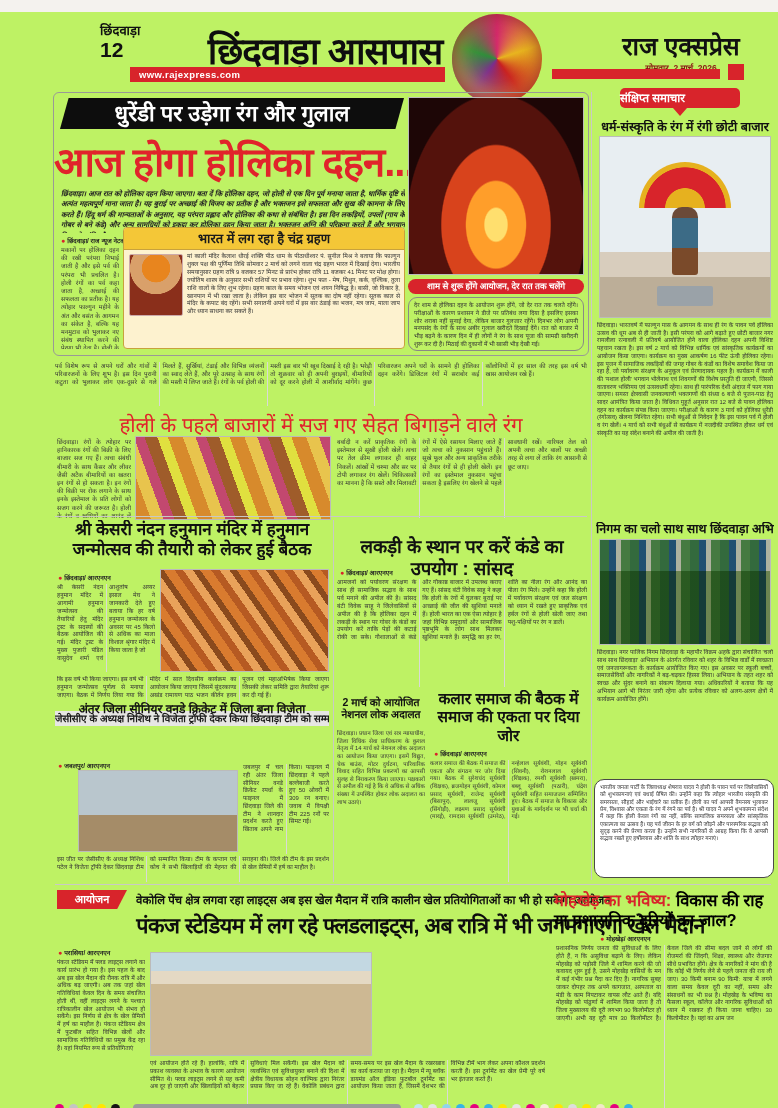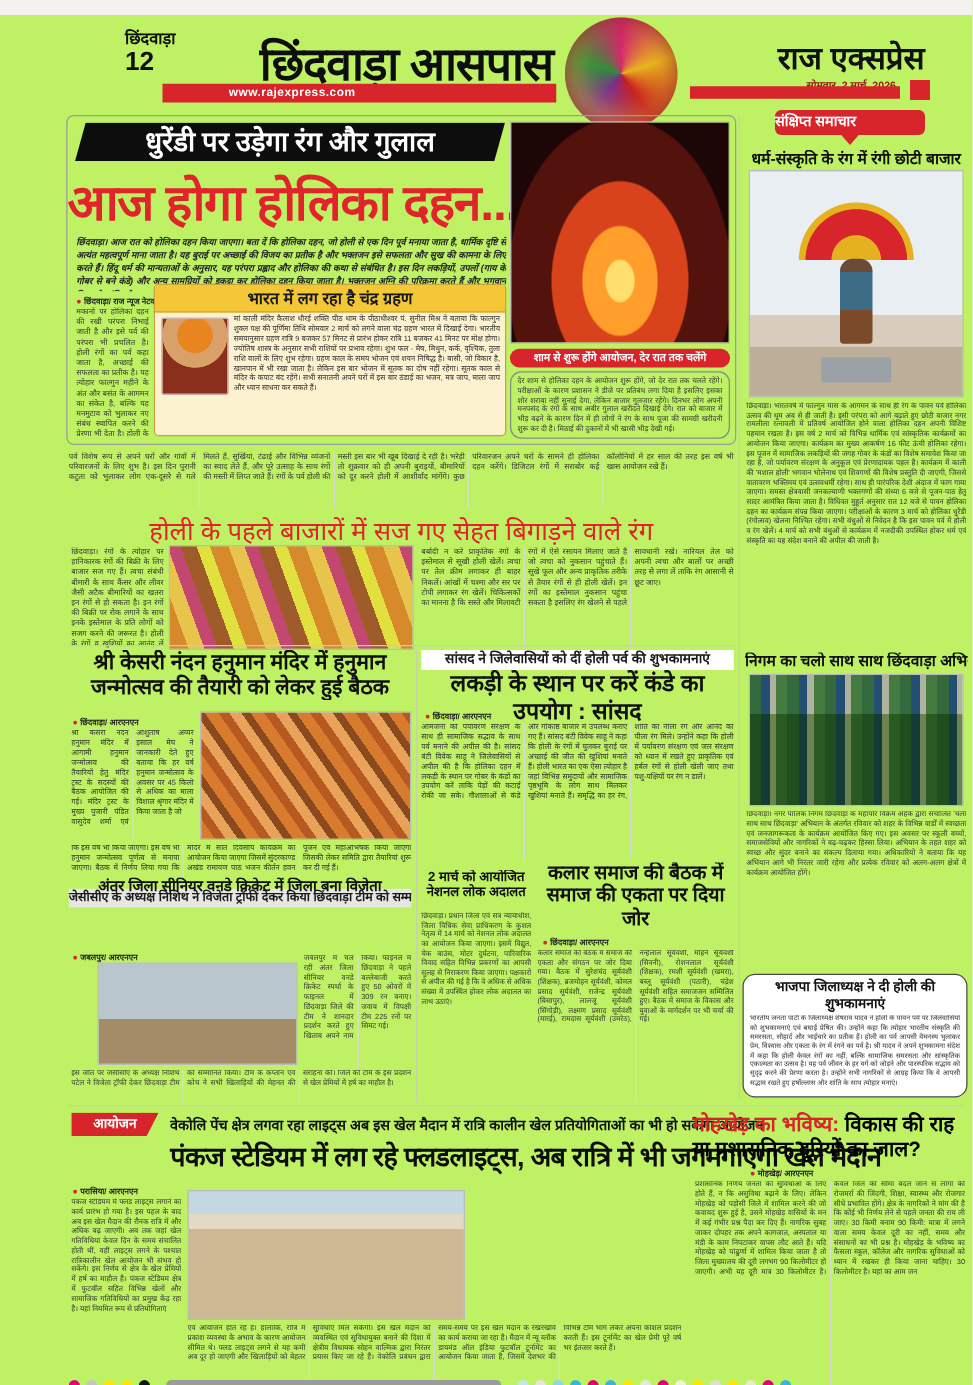--- a/index.html
+++ b/index.html
@@ -80,28 +80,28 @@
   <div class="abs" style="left:100px; top:9px;">
     <div class="m-edition">छिंदवाड़ा</div>
     <div class="m-page">12</div>
   </div>
   <div class="abs m-title" style="left:178px; top:12px; width:294px; text-align:center;">छिंदवाड़ा आसपास</div>
   <div class="abs holi-circle" style="left:452px; top:2px;"></div>
   <div class="abs" style="left:596px; top:16px; width:170px;">
     <div class="m-brand">राज एक्सप्रेस</div>
     <div class="m-date">सोमवार, 2 मार्च, 2026</div>
   </div>
-  <div class="abs m-bar" style="left:130px; top:55px; width:315px; height:15px;padding-left:44px;">
+  <div class="abs m-bar" style="left:130px; top:55px; width:315px; height:15px;">
     <div class="m-site">www.rajexpress.com</div>
   </div>
   <div class="abs m-bar" style="left:552px; top:57px; width:168px; height:10px;"></div>
   <div class="abs m-bar" style="left:728px; top:52px; width:16px; height:16px;"></div>
 
   <div class="abs lead-box" style="left:53px; top:80px; width:536px; height:264px;">
-    <div class="abs lead-kicker" style="left:6px; top:5px; width:344px; height:31px;font-family:Liberation Serif, serif;">धुरेंडी पर उड़ेगा रंग और गुलाल</div>
+    <div class="abs lead-kicker" style="left:6px; top:5px; width:344px; height:31px;">धुरेंडी पर उड़ेगा रंग और गुलाल</div>
     <div class="abs lead-head" style="left:0; top:40px; width:356px;">आज होगा होलिका दहन...</div>
     <div class="abs lead-intro" style="left:7px; top:96px; width:344px; height:44px;">छिंदवाड़ा। आज रात को होलिका दहन किया जाएगा। बता दें कि होलिका दहन, जो होली से एक दिन पूर्व मनाया जाता है, धार्मिक दृष्टि से अत्यंत महत्वपूर्ण माना जाता है। यह बुराई पर अच्छाई की विजय का प्रतीक है और भक्तजन इसे सफलता और सुख की कामना के लिए करते हैं। हिंदू धर्म की मान्यताओं के अनुसार, यह परंपरा प्रह्लाद और होलिका की कथा से संबंधित है। इस दिन लकड़ियों, उपलों (गाय के गोबर से बने कंडे) और अन्य सामग्रियों को इकट्ठा कर होलिका दहन किया जाता है। भक्तजन अग्नि की परिक्रमा करते हैं और भगवान विष्णु से शांति और सुख का आशीर्वाद प्राप्त करते हैं...</div>
     <div class="abs byline" style="left:7px; top:143px;"><span class="b">●</span><span>छिंदवाड़ा/ राज न्यूज नेटवर्क</span></div>
     <div class="abs jt" style="left:7px; top:153px; width:58px; height:103px; font-size:6.2px;">मकानों पर होलिका दहन की रखी परंपरा निभाई जाती है और इसे पर्व की परंपरा भी प्रचलित है। होली रंगों का पर्व कहा जाता है, अच्छाई की सफलता का प्रतीक है। यह त्योहार फाल्गुन महीने के अंत और बसंत के आगमन का संकेत है, बल्कि यह मनमुटाव को भुलाकर नए संबंध स्थापित करने की प्रेरणा भी देता है। होली के अवसर पर लोग रंग और गुलाल लगाकर, एक-दूसरे को मिठाइयां खिलाकर अपनी खुशियों को साझा करते हैं।</div>
     <div class="abs ybox" style="left:69px; top:134px; width:282px; height:122px;">
       <div class="ybox-title">भारत में लग रहा है चंद्र ग्रहण</div>
       <div class="ybox-body jt" style="height:96px;">
         <span class="priest"></span><span>मां काली मंदिर कैलाश धौरई शक्ति पीठ धाम के पीठाधीश्वर पं. सुनील मिश्र ने बताया कि फाल्गुन शुक्ल पक्ष की पूर्णिमा तिथि सोमवार 2 मार्च को लगने वाला चंद्र ग्रहण भारत में दिखाई देगा। भारतीय समयानुसार ग्रहण रात्रि 9 बजकर 57 मिनट से प्रारंभ होकर रात्रि 11 बजकर 41 मिनट पर मोक्ष होगा। ज्योतिष शास्त्र के अनुसार सभी राशियों पर प्रभाव रहेगा। शुभ फल - मेष, मिथुन, कर्क, वृश्चिक, तुला राशि वालों के लिए शुभ रहेगा। ग्रहण काल के समय भोजन एवं शयन निषिद्ध है। बासी, जो विकार है, खानपान में भी रखा जाता है। लेकिन इस बार भोजन में सूतक का दोष नहीं रहेगा। सूतक काल से मंदिर के कपाट बंद रहेंगे। सभी सनातनी अपने घरों में इस बार ठंडाई का भजन, मत्र जाप, माला जाप और ध्यान साधना कर सकते हैं।</span>
       </div>
     </div>
@@ -126,41 +126,39 @@
     <div class="figure"></div>
     <div class="pedestal"></div>
   </div>
   <div class="abs jt" style="left:597px; top:310px; width:176px; height:196px; font-size:5.85px;">छिंदवाड़ा। भारतवर्ष में फाल्गुन मास के आगमन के साथ ही रंग के पावन पर्व होलिका उत्सव की धूम अब से ही जाती है। इसी परंपरा को आगे बढ़ाते हुए छोटी बाजार नगर रामलीला रत्नावली में प्रतिवर्ष आयोजित होने वाला होलिका दहन अपनी विशिष्ट पहचान रखता है। इस वर्ष 2 मार्च को विभिन्न धार्मिक एवं सांस्कृतिक कार्यक्रमों का आयोजन किया जाएगा। कार्यक्रम का मुख्य आकर्षण 16 फीट ऊंची होलिका रहेगा। इस पूजन में सामाजिक लकड़ियों की जगह गोबर के कंडों का विशेष समावेश किया जा रहा है, जो पर्यावरण संरक्षण के अनुकूल एवं प्रेरणादायक पहल है। कार्यक्रम में काली की 'मशाल होली' भगवान भोलेनाथ एवं शिवगणों की विशेष प्रस्तुति दी जाएगी, जिससे वातावरण भक्तिमय एवं उत्सवधर्मी रहेगा। साथ ही पारंपरिक देशी अंदाज में फाग गाया जाएगा। समस्त क्षेत्रवासी जनकल्याणी भक्तगणों की संध्या 6 बजे से पूजन-पाठ हेतु सादर आमंत्रित किया जाता है। विधिवत मुहूर्त अनुसार रात 12 बजे से पावन होलिका दहन का कार्यक्रम संपन्न किया जाएगा। परीक्षाओं के कारण 3 मार्च को होलिका धुरेंडी (रंगोत्सव) खेलना निश्चित रहेगा। सभी बंधुओं से निवेदन है कि इस पावन पर्व में होली व रंग खेलें। 4 मार्च को सभी बंधुओं से कार्यक्रम में नजदीकी उपस्थित होकर धर्म एवं संस्कृति का यह संदेश बनाने की अपील की जाती है।</div>
 
   <div class="abs brief-head" style="left:596px; top:510px; width:178px;">निगम का चलो साथ साथ छिंदवाड़ा अभियान</div>
   <div class="abs photo crowd-green" style="left:599px; top:527px; width:172px; height:106px;"></div>
   <div class="abs jt" style="left:597px; top:637px; width:176px; height:126px; font-size:5.9px;">छिंदवाड़ा। नगर पालिक निगम छिंदवाड़ा के महापौर विक्रम अहके द्वारा संचालित 'चलो साथ साथ छिंदवाड़ा' अभियान के अंतर्गत रविवार को शहर के विभिन्न वार्डों में स्वच्छता एवं जनजागरूकता के कार्यक्रम आयोजित किए गए। इस अवसर पर स्कूली बच्चों, समाजसेवियों और नागरिकों ने बढ़-चढ़कर हिस्सा लिया। अभियान के तहत शहर को स्वच्छ और सुंदर बनाने का संकल्प दिलाया गया। अधिकारियों ने बताया कि यह अभियान आगे भी निरंतर जारी रहेगा और प्रत्येक रविवार को अलग-अलग क्षेत्रों में कार्यक्रम आयोजित होंगे।</div>
 
   <div class="abs rbox" style="left:594px; top:767px; width:180px; height:99px;">
-    <div class="rbox-head">भाजपा जिलाध्यक्ष ने दी होली की शुभकामनाएं</div>
     <div class="jt" style="font-size:5.55px; height:74px;">भारतीय जनता पार्टी के जिलाध्यक्ष शेषराव यादव ने होली के पावन पर्व पर जिलेवासियों को शुभकामनाएं एवं बधाई प्रेषित की। उन्होंने कहा कि त्योहार भारतीय संस्कृति की समरसता, सौहार्द और भाईचारे का प्रतीक हैं। होली का पर्व आपसी वैमनस्य भुलाकर प्रेम, विश्वास और एकता के रंग में रंगने का पर्व है। श्री यादव ने अपने शुभकामना संदेश में कहा कि होली केवल रंगों का नहीं, बल्कि सामाजिक समरसता और सांस्कृतिक एकात्मता का उत्सव है। यह पर्व जीवन के हर वर्ग को जोड़ने और पारस्परिक सद्भाव को सुदृढ़ करने की प्रेरणा करता है। उन्होंने सभी नागरिकों से आग्रह किया कि वे आपसी सद्भाव रखते हुए हर्षोल्लास और शांति के साथ त्योहार मनाएं।</div>
   </div>
 
   <div class="abs hline" style="left:55px; top:504px; width:532px;"></div>
   <div class="abs vline" style="left:333px; top:508px; height:362px;"></div>
 
   <div class="abs hl" style="left:55px; top:508px; width:274px; font-size:17px;">श्री केसरी नंदन हनुमान मंदिर में हनुमान जन्मोत्सव की तैयारी को लेकर हुई बैठक</div>
   <div class="abs byline" style="left:58px; top:561px;"><span class="b">●</span><span>छिंदवाड़ा/ आरएनएन</span></div>
   <div class="abs photo saffron" style="left:160px; top:557px; width:169px; height:103px;"></div>
   <div class="abs jt cols" style="left:57px; top:572px; width:98px; height:88px; font-size:6px; column-count:2;">श्री केसरी नंदन हनुमान मंदिर में आगामी हनुमान जन्मोत्सव की तैयारियों हेतु मंदिर ट्रस्ट के सदस्यों की बैठक आयोजित की गई। मंदिर ट्रस्ट के मुख्य पुजारी पंडित वासुदेव शर्मा एवं आशुतोष अय्यर इसाल मेघ ने जानकारी देते हुए बताया कि हर वर्ष हनुमान जन्मोत्सव के अवसर पर 45 किलो से अधिक का माला विशाल श्रृंगार मंदिर में किया जाता है जो</div>
   <div class="abs jt cols" style="left:57px; top:664px; width:272px; height:32px; font-size:6px; column-count:3;">कि इस वर्ष भी किया जाएगा। इस वर्ष भी हनुमान जन्मोत्सव पूर्णत्व से मनाया जाएगा। बैठक में निर्णय लिया गया कि मंदिर में सात दिवसीय कार्यक्रम का आयोजन किया जाएगा जिसमें सुंदरकाण्ड अखंड रामायण पाठ भजन कीर्तन हवन पूजन एवं महाअभिषेक किया जाएगा जिसकी लेकर समिति द्वारा तैयारियां शुरू कर दी गई हैं।</div>
 
   <div class="abs gray-kicker" style="left:55px; top:699px; width:274px; height:15px;">जेसीसीए के अध्यक्ष निशिथ ने विजेता ट्रॉफी देकर किया छिंदवाड़ा टीम को सम्मानित</div>
   <div class="abs hl" style="left:55px; top:690px; width:274px; font-size:12px;">अंतर जिला सीनियर वनडे क्रिकेट में जिला बना विजेता</div>
   <div class="abs byline" style="left:58px; top:749px;"><span class="b">●</span><span>जबलपुर/ आरएनएन</span></div>
   <div class="abs photo team" style="left:78px; top:758px; width:160px; height:82px;"></div>
   <div class="abs jt cols" style="left:243px; top:752px; width:86px; height:90px; font-size:5.9px; column-count:2;">जबलपुर में चल रही अंतर जिला सीनियर वनडे क्रिकेट स्पर्धा के फाइनल में छिंदवाड़ा जिले की टीम ने शानदार प्रदर्शन करते हुए खिताब अपने नाम किया। फाइनल में छिंदवाड़ा ने पहले बल्लेबाजी करते हुए 50 ओवरों में 309 रन बनाए। जवाब में विपक्षी टीम 225 रनों पर सिमट गई।</div>
   <div class="abs jt cols" style="left:57px; top:844px; width:272px; height:26px; font-size:5.9px; column-count:3;">इस जीत पर जेसीसीए के अध्यक्ष निशिथ पटेल ने विजेता ट्रॉफी देकर छिंदवाड़ा टीम को सम्मानित किया। टीम के कप्तान एवं कोच ने सभी खिलाड़ियों की मेहनत की सराहना की। जिले की टीम के इस प्रदर्शन से खेल प्रेमियों में हर्ष का माहौल है।</div>
 
-  <div class="abs gray-kicker" style="left:337px; top:508px; width:250px; height:16px; background:#fff; font-size:11px;">सांसद ने जिलेवासियों को दीं होली पर्व की शुभकामनाएं</div>
   <div class="abs hl" style="left:337px; top:524px; width:250px; font-size:18.5px;">लकड़ी के स्थान पर करें कंडे का उपयोग : सांसद</div>
   <div class="abs byline" style="left:340px; top:556px;"><span class="b">●</span><span>छिंदवाड़ा/ आरएनएन</span></div>
   <div class="abs jt cols" style="left:337px; top:567px; width:250px; height:108px; font-size:6px; column-count:3;">आमजनों को पर्यावरण संरक्षण के साथ ही सामाजिक सद्भाव के साथ पर्व मनाने की अपील की है। सांसद बंटी विवेक साहू ने जिलेवासियों से अपील की है कि होलिका दहन में लकड़ी के स्थान पर गोबर के कंडों का उपयोग करें ताकि पेड़ों की कटाई रोकी जा सके। गौशालाओं से कंडे और गौकाष्ठ बाजार में उपलब्ध कराए गए हैं। सांसद बंटी विवेक साहू ने कहा कि होली के रंगों में घुलकर बुराई पर अच्छाई की जीत की खुशियां मनाते हैं। होली भारत का एक ऐसा त्योहार है जहां विभिन्न समुदायों और सामाजिक पृष्ठभूमि के लोग साथ मिलकर खुशियां मनाते हैं। समृद्धि का हर रंग, शांति का नीला रंग और आनंद का पीला रंग मिले। उन्होंने कहा कि होली में पर्यावरण संरक्षण एवं जल संरक्षण को ध्यान में रखते हुए प्राकृतिक एवं हर्बल रंगों से होली खेली जाए तथा पशु-पक्षियों पर रंग न डालें।</div>
 
   <div class="abs hl" style="left:337px; top:684px; width:88px; font-size:10.5px;">2 मार्च को आयोजित नेशनल लोक अदालत</div>
   <div class="abs jt" style="left:337px; top:718px; width:88px; height:152px; font-size:5.8px;">छिंदवाड़ा। प्रधान जिला एवं सत्र न्यायाधीश, जिला विधिक सेवा प्राधिकरण के कुशल नेतृत्व में 14 मार्च को नेशनल लोक अदालत का आयोजन किया जाएगा। इसमें विद्युत, चेक बाउंस, मोटर दुर्घटना, पारिवारिक विवाद सहित विभिन्न प्रकरणों का आपसी सुलह से निराकरण किया जाएगा। पक्षकारों से अपील की गई है कि वे अधिक से अधिक संख्या में उपस्थित होकर लोक अदालत का लाभ उठाएं।</div>
   <div class="abs hl" style="left:430px; top:678px; width:157px; font-size:15.5px;">कलार समाज की बैठक में समाज की एकता पर दिया जोर</div>
   <div class="abs byline" style="left:434px; top:737px;"><span class="b">●</span><span>छिंदवाड़ा/ आरएनएन</span></div>
   <div class="abs jt cols" style="left:430px; top:748px; width:157px; height:122px; font-size:5.8px; column-count:2;">कलार समाज की बैठक में समाज की एकता और संगठन पर जोर दिया गया। बैठक में सुरेशचंद सूर्यवंशी (शिक्षक), ब्रजमोहन सूर्यवंशी, कोमल प्रसाद सूर्यवंशी, राजेन्द्र सूर्यवंशी (बिसापुर), लालजू सूर्यवंशी (सिंगोड़ी), लक्ष्मण प्रसाद सूर्यवंशी (मारई), रामदास सूर्यवंशी (उमरेठ), नन्हेलाल सूर्यवंशी, मोहन सूर्यवंशी (सिवनी), रोशनलाल सूर्यवंशी (शिक्षक), रमशी सूर्यवंशी (खमरा), बब्लू सूर्यवंशी (पठारी), चंद्रेश सूर्यवंशी सहित समाजजन सम्मिलित हुए। बैठक में समाज के विकास और युवाओं के मार्गदर्शन पर भी चर्चा की गई।</div>
 

